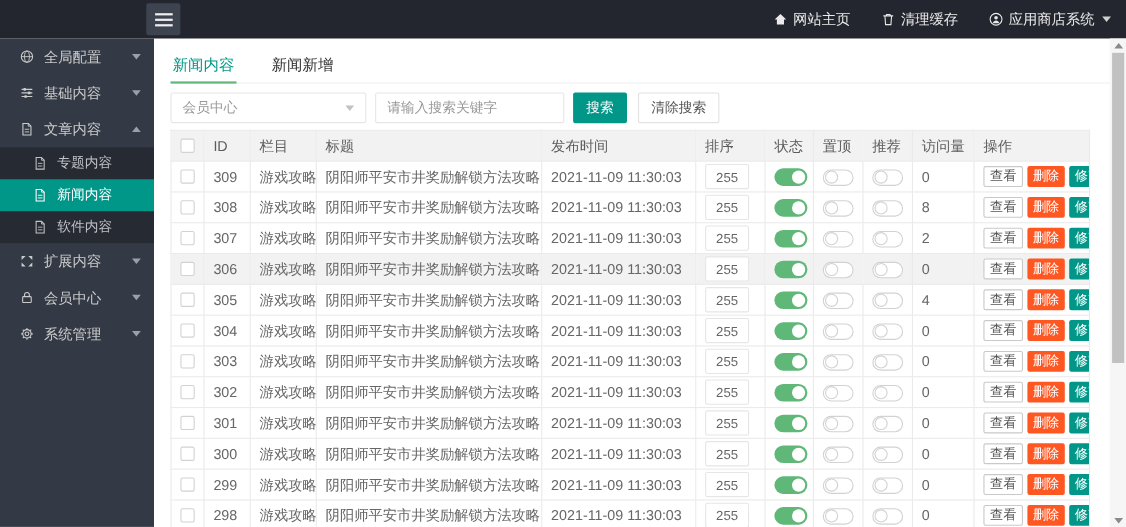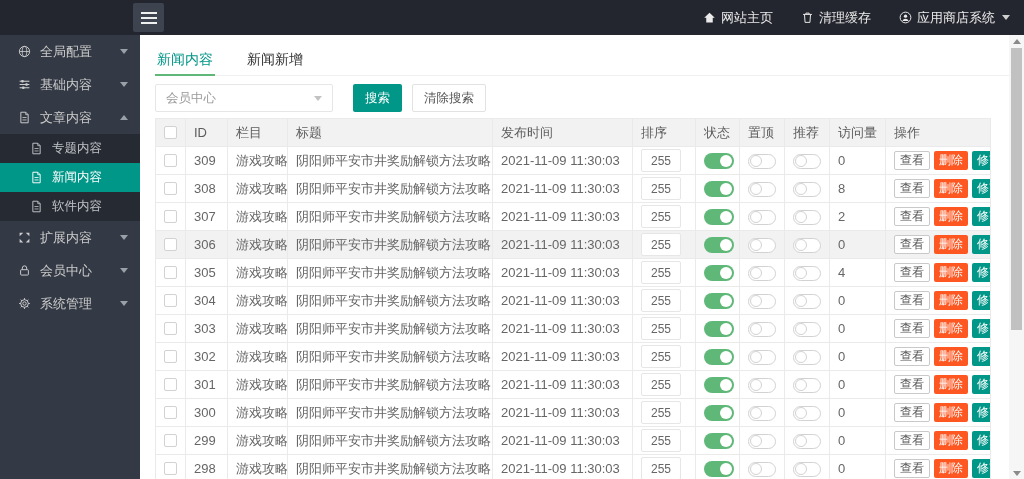--- a/index.html
+++ b/index.html
@@ -35,21 +35,21 @@
   .tabs { margin:10px 15px 0; border-bottom:1px solid #f0f0f0; height:31px; }
   .tab { display:inline-block; line-height:29px; margin-right:30px; font-size:14px; color:#333; cursor:pointer; padding:0 2px; }
   .tab.active { color:#009688; border-bottom:2px solid #5FB878; }
 
   .filterbar { margin:8px 15px 6px; display:flex; align-items:center; }
   .select { width:178px; height:28px; border:1px solid #e6e6e6; border-radius:2px; display:flex; align-items:center; justify-content:space-between; padding:0 10px; color:#999; font-size:12.5px; cursor:pointer; background:#fff; }
   .select .caret-down { border-top-color:#c2c2c2; }
   .keyword { width:172px; height:28px; border:1px solid #e6e6e6; border-radius:2px; margin-left:8px; padding:0 10px; font-size:12.5px; color:#666; outline:none; }
   .keyword::placeholder { color:#999; }
   .btn { height:28px; border-radius:2px; font-size:12.5px; cursor:pointer; font-family:inherit; }
-  .btn-search { margin-left:20px; padding:0 12px; background:#009688; color:#fff; border:none; }
+  .btn-search { margin-left:8px; padding:0 12px; background:#009688; color:#fff; border:none; }
   .btn-clear { margin-left:10px; padding:0 11px; background:#fff; color:#555; border:1px solid #e2e2e2; }
 
   
   .tablewrap { margin:0 15px; }
   table { border-collapse:collapse; table-layout:fixed; width:835px; font-size:13px; color:#666; }
   th,td { border:1px solid #eaeaea; padding:0 8px; height:28px; text-align:left; font-weight:400; overflow:hidden; white-space:nowrap; }
   th { background:#f2f2f2; color:#5c5c5c; }
   tr.hl td { background:#f2f2f2; }
   td.c, th.c { text-align:left; }
   .cb { width:13px; height:13px; border:1px solid #d2d2d2; border-radius:2px; background:#fff; cursor:pointer; }
@@ -222,20 +222,21 @@
     </aside>
 
   <main class="main">
     <div class="tabs" id="tabs"><span class="tab active">新闻内容</span><span class="tab">新闻新增</span></div>
 
     <div class="filterbar">
       <div class="select">
         <span>会员中心</span>
         <span class="caret-down"></span>
       </div>
+      <input class="keyword" type="text" placeholder="请输入搜索关键字" style="">
       <button class="btn btn-search">搜索</button>
       <button class="btn btn-clear">清除搜索</button>
     </div>
 
     <div class="tablewrap">
       <table>
         <colgroup>
           <col style="width:30px">
             <col style="width:42px">
             <col style="width:60px">

